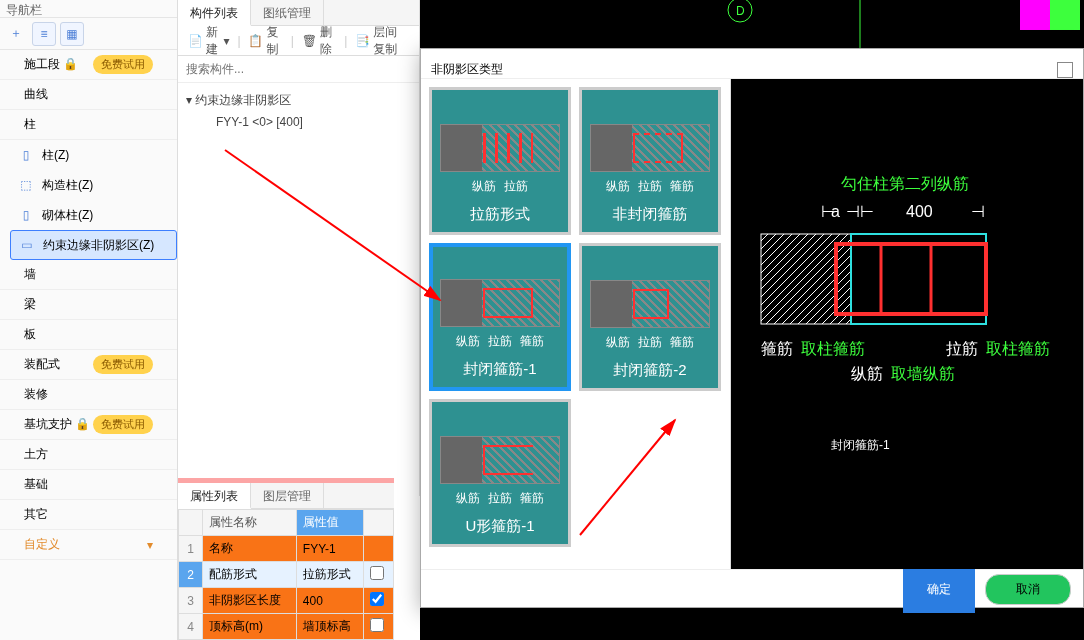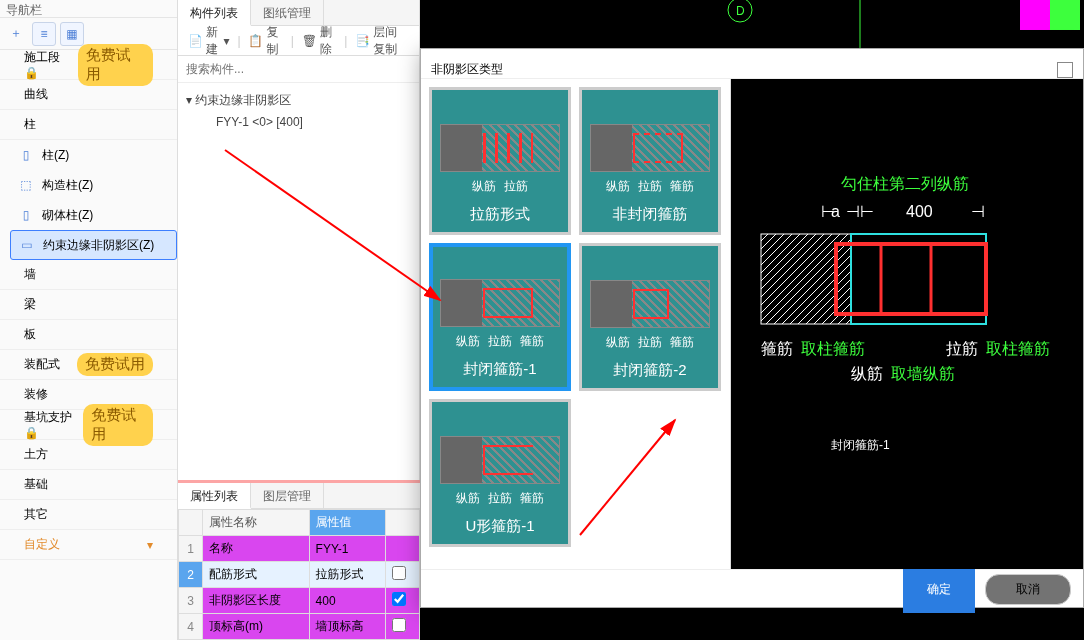--- a/index.html
+++ b/index.html
@@ -7,34 +7,34 @@
 .left-panel{position:absolute;left:0;top:0;width:178px;height:640px;background:#fafafa;border-right:1px solid #ddd}
 .nav-header{height:18px;padding:2px 6px;color:#666;border-bottom:1px solid #e5e5e5}
 .nav-toolbar{height:32px;display:flex;align-items:center;gap:4px;padding:0 4px;border-bottom:1px solid #e5e5e5}
 .tb-btn{width:24px;height:24px;border:1px solid #c8d4e8;border-radius:3px;display:flex;align-items:center;justify-content:center;background:#f0f5ff;color:#4a7dd6;cursor:pointer}
 .tb-btn.plain{border:none;background:none}
 .nav-row{height:30px;display:flex;align-items:center;justify-content:space-between;padding:0 24px;border-bottom:1px solid #eee;cursor:pointer}
 .nav-sub{padding-left:10px}
 .nav-sub .item{height:30px;display:flex;align-items:center;gap:8px;padding:0 8px;cursor:pointer}
 .nav-sub .item.selected{background:#d6e7ff;border:1px solid #3d7fff;border-radius:3px}
 .nav-sub .icn{width:16px;height:16px;display:flex;align-items:center;justify-content:center;color:#4a7dd6}
-.badge{background:#ffd24d;color:#8a5a00;font-size:15px;padding:2px 8px;border-radius:10px}
+.badge{background:#ffd24d;color:#8a5a00;font-size:11px;padding:2px 8px;border-radius:10px}
 .warn{color:#e28b2c}
 .mid-panel{position:absolute;left:178px;top:0;width:242px;height:496px;background:#fff;border-right:1px solid #ddd}
 .tab-bar{height:26px;display:flex;border-bottom:1px solid #ddd;background:#f5f5f5}
 .tab{padding:5px 12px;border-right:1px solid #ddd;cursor:pointer;color:#666}
 .tab.active{background:#fff;color:#222;border-bottom:2px solid #fff;margin-bottom:-1px}
 .toolbar2{height:30px;display:flex;align-items:center;gap:4px;padding:0 6px;border-bottom:1px solid #ddd;color:#555}
 .toolbar2 .btn{display:flex;align-items:center;gap:3px;padding:2px 4px;cursor:pointer}
 .toolbar2 .sep{color:#ccc}
 .search{width:100%;border:none;border-bottom:1px solid #eee;padding:6px 8px;color:#aaa;outline:none}
 .tree{padding:6px 8px}
 .tree .node{padding:3px 0;color:#444}
 .tree .leaf{padding:3px 0 3px 30px;color:#444}
-.prop-panel{position:absolute;left:178px;bottom:0;width:242px;background:#d946ef;border-top:3px solid #fca5a5}
+.prop-panel{position:absolute;left:178px;bottom:0;width:216px;background:#f97316;border-top:5px solid #fca5a5}
 .prop-tabs{height:26px;display:flex;background:#f5f5f5;border-bottom:1px solid #ddd}
 .prop-table{width:100%;border-collapse:collapse}
 .prop-table th,.prop-table td{border:1px solid #ddd;padding:4px 6px;text-align:left;height:22px}
 .prop-table th{background:#f5f5f5;font-weight:normal;color:#555}
 .prop-table th.val{background:#5aa5ee;color:#fff}
 .prop-table td.idx{background:#f5f5f5;text-align:center;width:24px;color:#888}
 .prop-table tr.sel td{background:#e6f2ff}
 .prop-table tr.sel td.idx{background:#5aa5ee;color:#fff}
 .canvas{position:absolute;left:420px;top:0;right:0;height:640px;background:#000}
 .dialog{position:absolute;left:420px;top:48px;width:664px;height:560px;background:#fff;border:1px solid #aaa;box-shadow:0 4px 20px rgba(0,0,0,.3)}
@@ -44,21 +44,21 @@
 .dlg-left{width:310px;padding:8px;border-right:1px solid #ddd;display:flex;flex-wrap:wrap;gap:8px;align-content:flex-start}
 .card{width:142px;height:148px;background:#2e9191;border:3px solid #ccc;display:flex;flex-direction:column;align-items:center;justify-content:flex-end;padding:8px;cursor:pointer;position:relative}
 .card.selected{border:4px solid #2196f3}
 .card .lbl{color:#fff;font-size:15px;margin-top:6px}
 .card .sub{color:#fff;font-size:12px;display:flex;gap:8px;margin-bottom:4px}
 .card .diagram{width:120px;height:48px;background:linear-gradient(90deg,#666 0%,#666 35%,transparent 35%),repeating-linear-gradient(45deg,#888,#888 2px,#2e9191 2px,#2e9191 6px);border:1px solid #888;position:relative;margin-bottom:6px}
 .card .redbox{position:absolute;left:42px;top:8px;width:50px;height:30px;border:2px solid #ff3030}
 .dlg-right{flex:1;background:#000;position:relative}
 .dlg-foot{height:40px;display:flex;align-items:center;justify-content:flex-end;gap:10px;padding:0 12px;border-top:1px solid #eee}
 .btn-primary{background:#2b7de1;color:#fff;border:none;padding:15px 24px;border-radius:0;cursor:pointer}
-.btn-default{background:#737373;border:1px solid #ccc;padding:6px 30px;border-radius:14px;cursor:pointer}
+.btn-default{background:#22c55e;border:1px solid #ccc;padding:6px 30px;border-radius:14px;cursor:pointer}
 .ck{width:14px;height:14px}
 .green-txt{fill:#3dff3d;font-size:16px}
 .white-txt{fill:#fff;font-size:16px}
 .cyan{stroke:#2ee0e0}
 .red{stroke:#ff3030}
 .arrow-line{stroke:#ff0000;stroke-width:2}
 </style>
 </head>
 <body>
 

